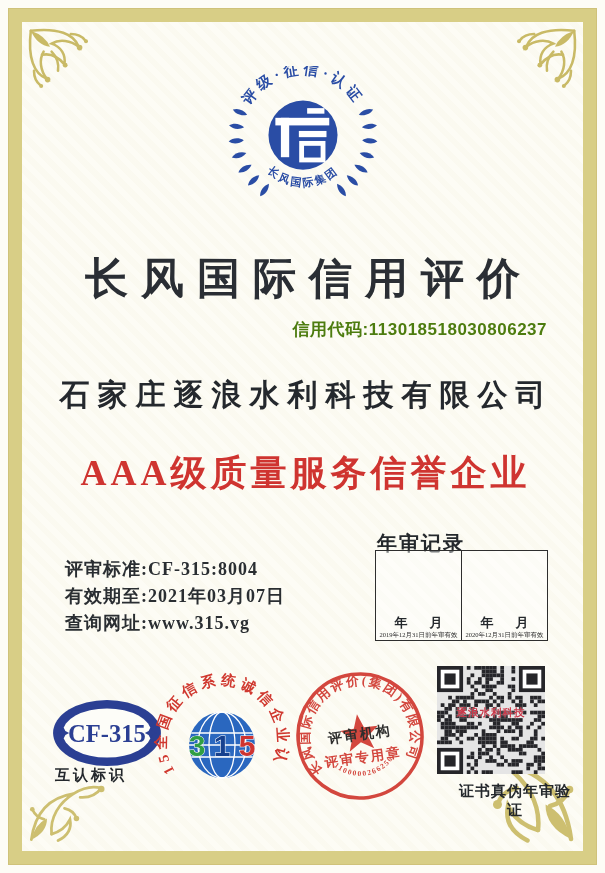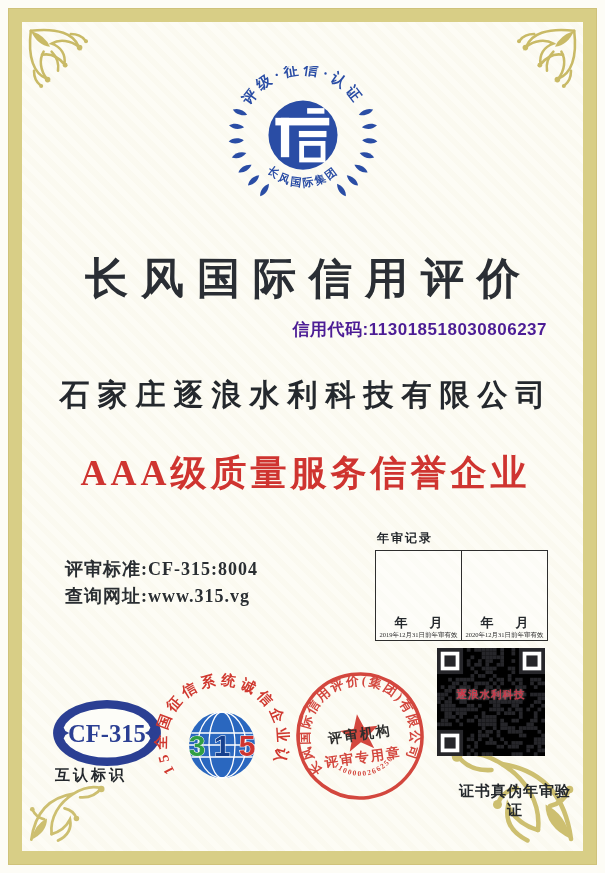--- a/index.html
+++ b/index.html
@@ -32,21 +32,21 @@
   .emblem { position:absolute; left:227px; top:66px; width:152px; height:152px; }
   
   .title {
     position:absolute; left:0; right:0; top:250px;
     text-align:center; font-weight:bold; font-size:43px;
     letter-spacing:13px; padding-left:13px; color:#2a2e34;
     font-family:"Liberation Sans", sans-serif;
   }
   .credit-code {
     position:absolute; right:58px; top:318px;
-    font-weight:bold; font-size:17px; letter-spacing:.5px; color:#4c1d95;margin-left:9px;
+    font-weight:bold; font-size:17px; letter-spacing:.5px; color:#4d7c0f;margin-left:9px;
   }
   .company {
     position:absolute; left:0; right:0; top:375px;
     text-align:center; font-weight:bold; font-size:30px;
     letter-spacing:8px; padding-left:8px; color:#24282d;
   }
   .award {
     position:absolute; left:0; right:0; top:449px;
     text-align:center; font-weight:bold; font-size:36px;
     letter-spacing:4px; color:#cf3430;
@@ -57,21 +57,21 @@
   .details {
     position:absolute; left:65px; top:536px;
     font-family:"Liberation Serif", serif;
     font-weight:bold; font-size:18px; color:#2a2e32;
     line-height:27px; letter-spacing:1px;margin-top:20px;
   }
   
   .review-label {
     position:absolute; left:377px; top:530px;
     font-family:"Liberation Serif", serif;
-    font-weight:bold; font-size:12px; letter-spacing:2px; color:#24282c;
+    font-weight:bold; font-size:20px; letter-spacing:2px; color:#24282c;
   }
   .review-box {
     position:absolute; left:375px; top:550px; width:173px; height:91px;
     border:1.5px solid #2e2e2e; display:flex;
     background:rgba(255,255,255,.4);
   }
   .review-cell { flex:1; display:flex; flex-direction:column; }
   .review-cell:first-child { border-right:1.5px solid #2e2e2e; }
   .review-cell .spacer { flex:1; }
   .ym {
@@ -86,21 +86,21 @@
   }
   
   .cf315 { position:absolute; left:50px; top:698px; width:114px; height:70px; }
   .cf315-caption {
     position:absolute; left:34px; top:766px; width:114px;
     text-align:center; font-family:"Liberation Serif", serif;
     font-weight:bold; font-size:15px; letter-spacing:3px; color:#24282c;
   }
   .globe-seal { position:absolute; left:152px; top:671px; width:140px; height:140px; }
   .stamp-seal { position:absolute; left:290px; top:666px; width:140px; height:140px; }
-  .qr-wrap { position:absolute; left:437px; top:648px; width:108px; height:108px; background:#000000; }
+  .qr-wrap { position:absolute; left:437px; top:666px; width:108px; height:108px; background:#e5e5e5; }
   .qr-overlay {
     position:absolute; left:0; right:0; top:40px; text-align:center;
     font-size:10.5px; font-weight:bold; color:#c9394a; letter-spacing:1px;
     text-shadow:0 0 2px rgba(255,255,255,.6);
   }
   .qr-caption {
     position:absolute; left:430px; top:782px; width:122px;
     text-align:center; font-family:"Liberation Serif", serif;
     font-weight:bold; font-size:15px; letter-spacing:1px; color:#24282c;margin-left:24px;
   }
@@ -228,20 +228,21 @@
   </text>
 </svg>
 
 <div class="title">长风国际信用评价</div>
 <div class="credit-code">信用代码:113018518030806237</div>
 <div class="company">石家庄逐浪水利科技有限公司</div>
 <div class="award">AAA级质量服务信誉企业</div>
 
 <div class="details">
   <div>评审标准:CF-315:8004</div>
+  <div>有效期至:2021年03月07日</div>
   <div>查询网址:www.315.vg</div>
 </div>
 
 <div class="review-label">年审记录</div>
 <div class="review-box">
   <div class="review-cell">
     <div class="spacer"></div>
     <div class="ym">
       <span>年</span>
       <span>月</span>

